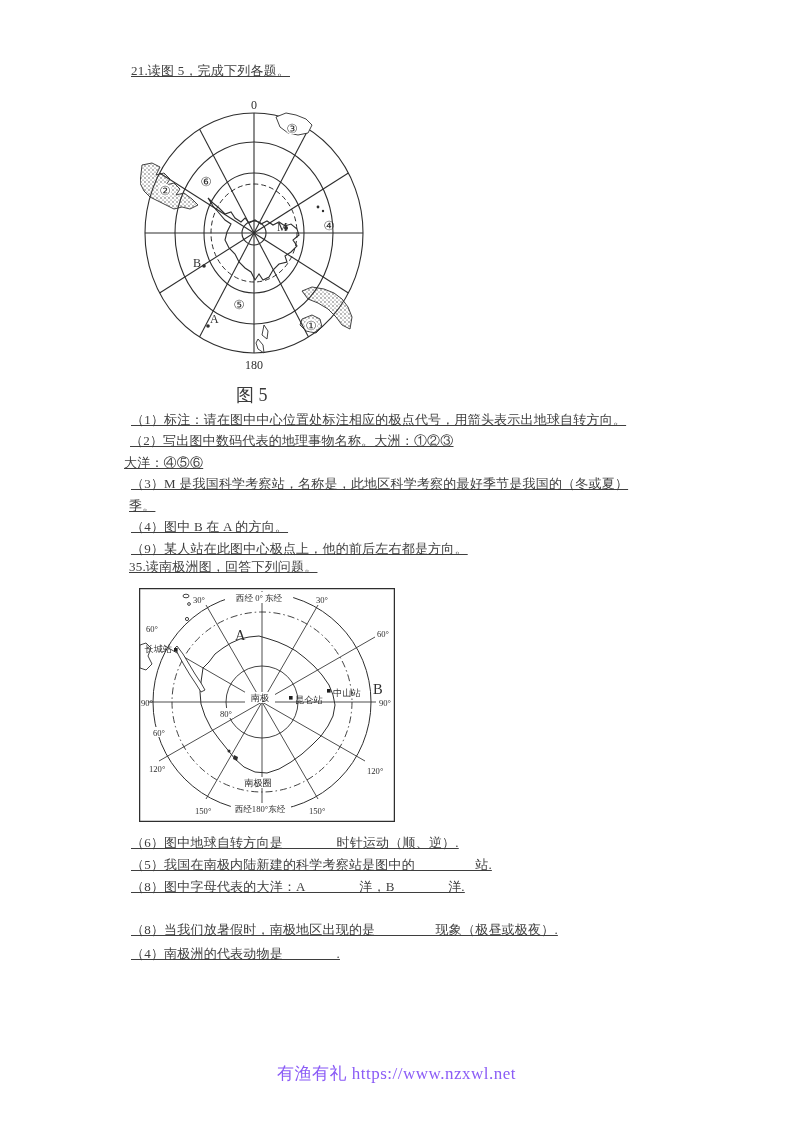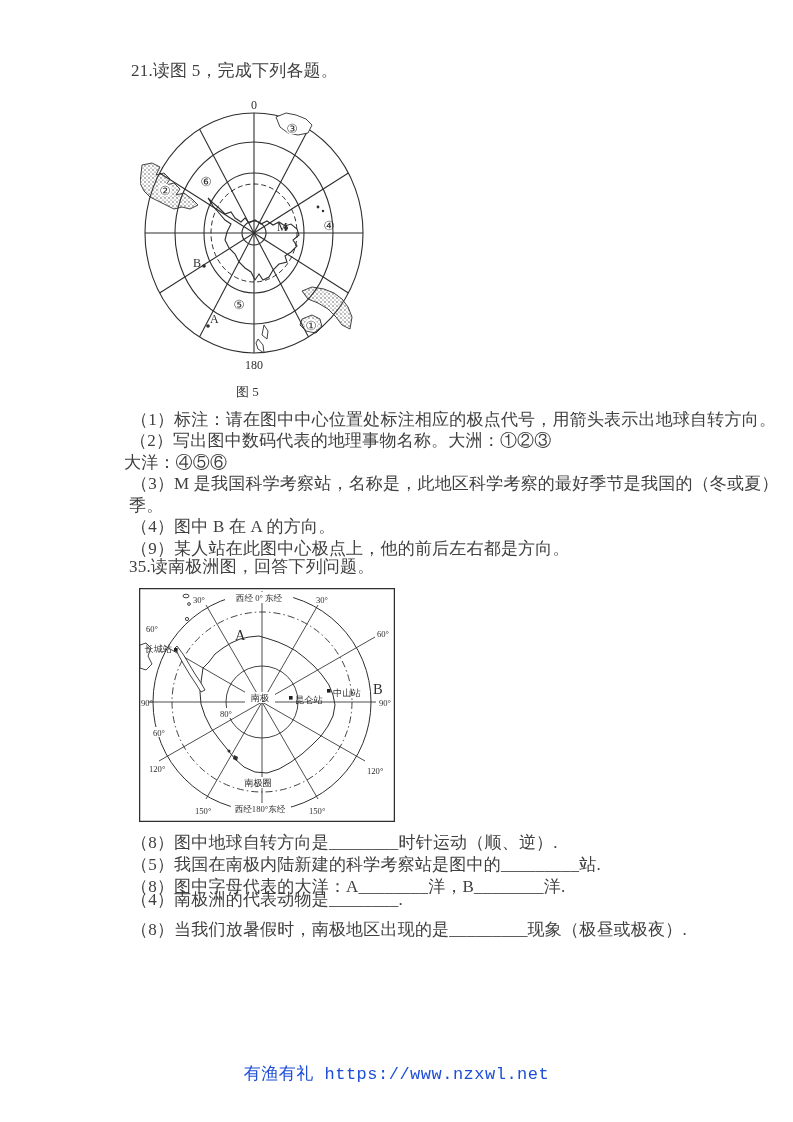--- a/index.html
+++ b/index.html
@@ -3,29 +3,29 @@
 <meta charset="utf-8">
 <style>
   html,body{margin:0;padding:0;}
   body{
     width:793px;height:1122px;background:#ffffff;position:relative;
     font-family:"Liberation Serif","DejaVu Serif",serif;
     color:#3f3f3f;overflow:hidden;
   }
   .line{
     position:absolute;left:131px;white-space:pre;
-    font-size:17px;line-height:18px;letter-spacing:0.2px;
+    font-size:13px;line-height:18px;letter-spacing:0.2px;text-decoration:underline;
   }
-  .caption{position:absolute;font-size:13px;color:#3a3a3a;}
+  .caption{position:absolute;font-size:18px;color:#3a3a3a;}
   .mapwrap{position:absolute;}
   svg text{font-family:"Liberation Serif","DejaVu Serif",serif;fill:#2e2e2e;}
   .footer{
     position:absolute;left:0;right:0;top:1062px;text-align:center;
-    font-family:Liberation Mono, monospace;
-    font-size:17px;color:#1d4ed8;letter-spacing:0.5px;
+    font-family:Liberation Serif, serif;
+    font-size:17px;color:#8b5cf6;letter-spacing:0.5px;
   }
 </style>
 </head>
 <body>
 
 <div class="line" style="top:62px">21.读图 5，完成下列各题。</div>
 
 <div class="mapwrap" style="left:140px;top:93px">
 <svg width="225" height="292" viewBox="0 0 225 292">
   <defs>
@@ -179,19 +179,19 @@
   <text x="121" y="113" font-size="9.2" text-anchor="middle">南极</text>
   <text x="119" y="198" font-size="9.2" text-anchor="middle">南极圈</text>
   <text x="33" y="64" font-size="9.2" text-anchor="end">长城站</text>
   <text x="156" y="115" font-size="9.2">昆仑站</text>
   <text x="194" y="108" font-size="9.2">中山站</text>
   <text x="96" y="52" font-size="14.5">A</text>
   <text x="234" y="106" font-size="14.5">B</text>
 </svg>
 </div>
 
-<div class="line" style="top:834px">（8）图中地球自转方向是________时针运动（顺、逆）.</div>
+<div class="line" style="top:834px">（6）图中地球自转方向是________时针运动（顺、逆）.</div>
 <div class="line" style="top:856px">（5）我国在南极内陆新建的科学考察站是图中的_________站.</div>
 <div class="line" style="top:878px">（8）图中字母代表的大洋：A________洋，B________洋.</div>
-<div class="line" style="top:891px">（4）南极洲的代表动物是________.</div>
+<div class="line" style="top:945px">（4）南极洲的代表动物是________.</div>
 <div class="line" style="top:921px">（8）当我们放暑假时，南极地区出现的是_________现象（极昼或极夜）.</div>
 
 <div class="footer">有渔有礼 https://www.nzxwl.net</div>
 
 </body></html>

